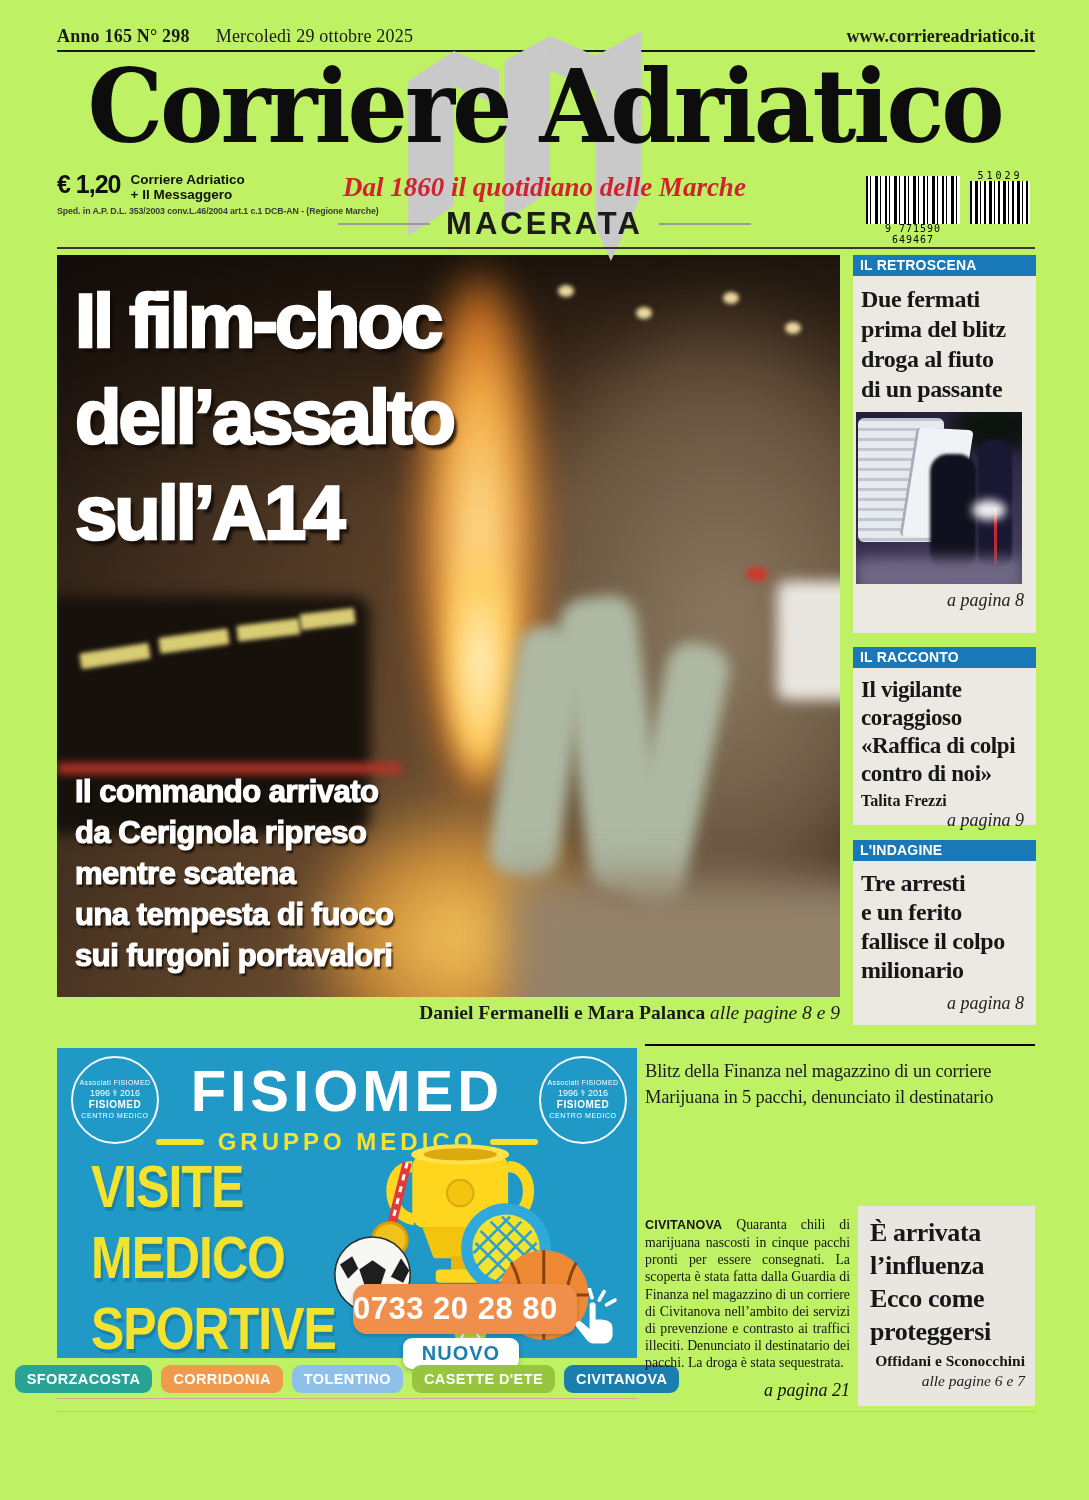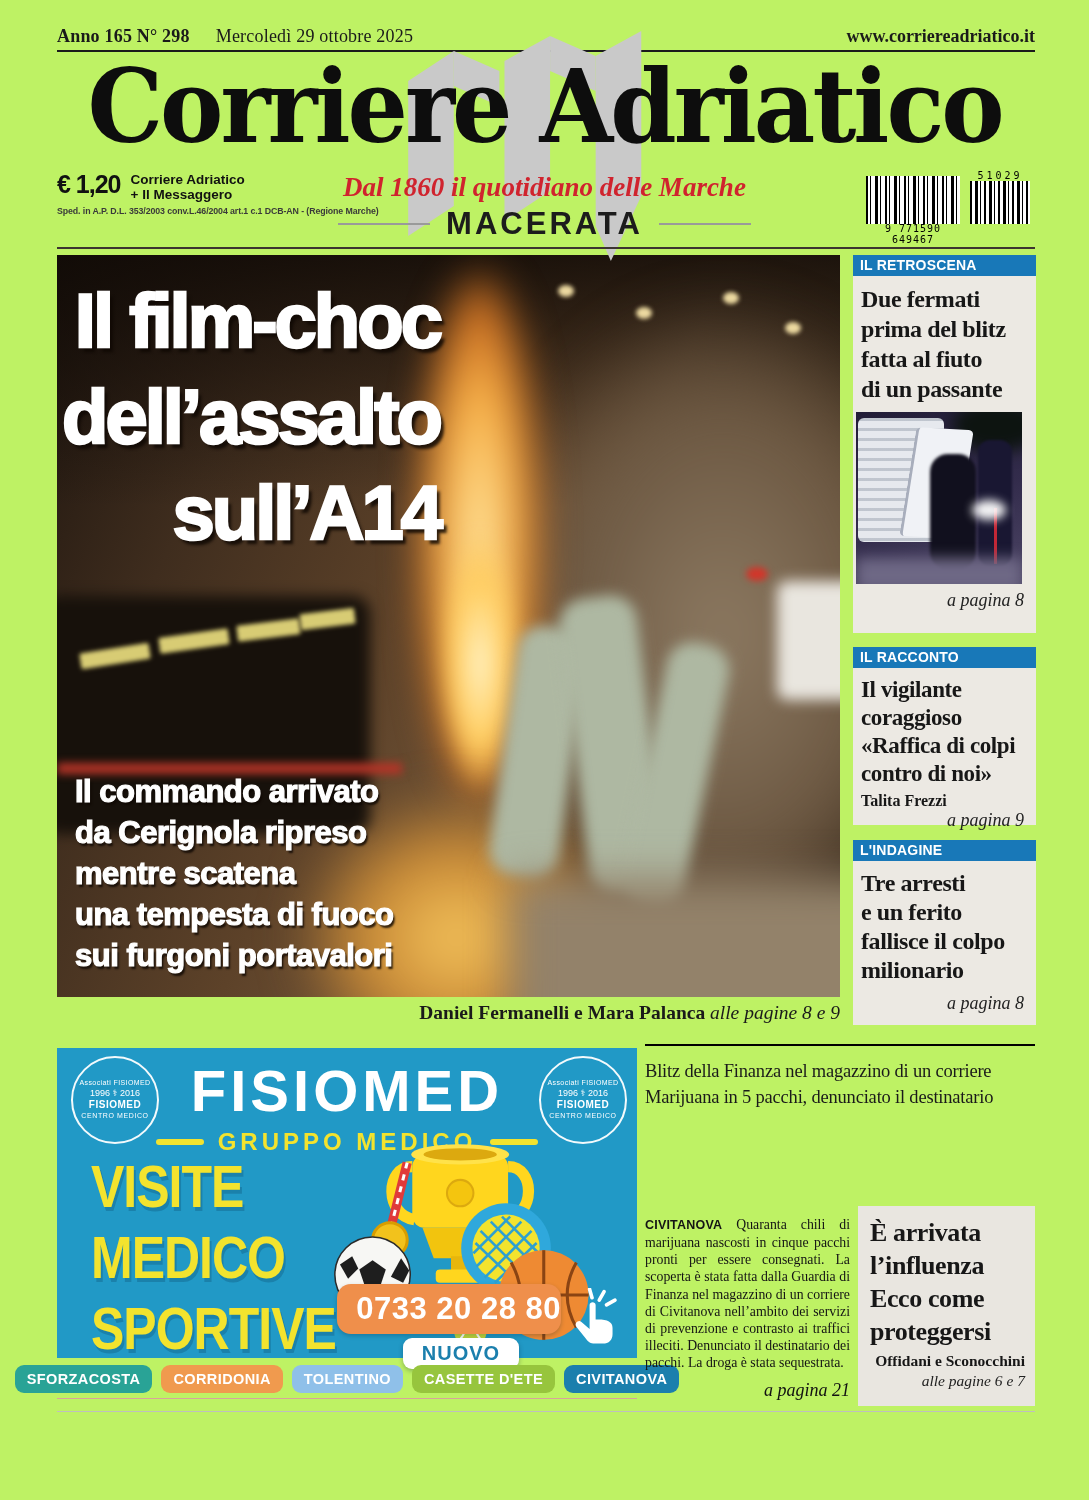--- a/index.html
+++ b/index.html
@@ -54,23 +54,23 @@
   .lp-glow-bl{left:30%;top:72%;width:42%;height:40%;border-radius:50%;
             background:radial-gradient(ellipse at center,#f7c75e 0%,#c98a36 40%,rgba(120,70,25,0) 70%);filter:blur(24px);}
   .lp-car{left:-2%;top:46%;width:42%;height:32%;border-radius:18px;background:#17110b;filter:blur(7px);}
   .lp-slat{height:16px;background:#d8cc74;filter:blur(2px);border-radius:2px;}
   .lp-red{left:0;top:68.5%;width:44%;height:11px;background:#b43427;filter:blur(4px);}
   .lp-fig{background:#aeb8a2;filter:blur(7px);border-radius:26px;}
   .lp-road{left:58%;top:84%;width:50%;height:26%;background:#93826a;filter:blur(20px);}
   .lp-whitecar{left:92%;top:44%;width:12%;height:16%;border-radius:10px;background:#e9e6df;filter:blur(7px);}
   .lp-reddot{left:88%;top:42%;width:22px;height:14px;border-radius:50%;background:#d1362a;filter:blur(3px);}
   .lp-bokeh{width:16px;height:12px;border-radius:50%;background:#ecd9a0;filter:blur(2px);}
-  .lead-hl{position:absolute;left:5px;top:18px;z-index:5;font-family:"Liberation Sans", sans-serif;
+  .lead-hl{position:absolute;left:18px;top:18px;z-index:5;font-family:"Liberation Sans", sans-serif;
            font-weight:700;font-size:76px;line-height:96px;color:#fff;letter-spacing:-3px;
-           -webkit-text-stroke:2.5px #fff;text-shadow:4px 5px 3px rgba(15,8,4,.85);text-align:right;}
+           -webkit-text-stroke:2.5px #fff;text-shadow:4px 5px 3px rgba(15,8,4,.85);}
   .lead-deck{position:absolute;left:18px;top:516px;z-index:5;font-family:"Liberation Sans", sans-serif;
            font-weight:700;font-size:31px;line-height:41px;color:#fff;letter-spacing:-0.5px;
            -webkit-text-stroke:1.2px #fff;text-shadow:2px 3px 2px rgba(15,8,4,.85);}
   .lead-byline{position:absolute;right:249px;top:1002px;font-size:19.5px;color:#1a1a1a;}
   .lead-byline .names{font-weight:700;}
   .lead-byline .pgs{font-style:italic;}
 
   
   .side-sec{position:absolute;left:853px;width:183px;background:#ece9e3;}
   .side-label{height:21px;line-height:21px;background:#1878b8;color:#fff;
@@ -107,22 +107,22 @@
             color:#fff;text-align:center;line-height:1.25;}
   .ad-badge .r1{font-size:7px;letter-spacing:.4px;}
   .ad-badge .r2{font-size:9px;}
   .ad-badge .r3{font-size:10px;font-weight:700;letter-spacing:.5px;}
   .ad-badge .r4{font-size:7px;letter-spacing:.6px;}
   .ad-badge.left{left:14px;} .ad-badge.right{left:482px;}
   .ad-product{position:absolute;left:34px;top:104px;color:#f3e32e;font-weight:700;font-size:50px;
               line-height:60px;letter-spacing:-1px;transform:scaleY(1.18);transform-origin:left top;
               text-shadow:2px 3px 0 rgba(10,70,100,.28);}
   .ad-cluster{position:absolute;left:252px;top:86px;width:282px;height:214px;}
-  .ad-phone{position:absolute;left:280px;top:236px;width:224px;height:50px;border-radius:14px;background:#ef8f4b;
-            color:#fff;font-weight:700;font-size:31px;text-align:right;line-height:50px;letter-spacing:.5px;
+  .ad-phone{position:absolute;left:296px;top:236px;width:224px;height:50px;border-radius:14px;background:#ef8f4b;
+            color:#fff;font-weight:700;font-size:31px;text-align:left;line-height:50px;letter-spacing:.5px;
             box-shadow:0 2px 4px rgba(0,40,60,.25);}
   .ad-hand{position:absolute;left:506px;top:240px;width:58px;height:58px;z-index:6;}
   .ad-new{position:absolute;left:346px;top:290px;width:116px;height:31px;border-radius:9px;background:#fff;
           color:#1b7fad;font-weight:700;font-size:20px;letter-spacing:1px;text-align:center;line-height:31px;
           box-shadow:0 2px 5px rgba(0,30,50,.3);}
   .towns{position:absolute;left:66px;top:1365px;width:562px;display:flex;gap:9px;justify-content:center;
          font-family:"Liberation Sans", sans-serif;}
   .town{height:28px;line-height:28px;border-radius:9px;padding:0 12px;color:#fff;font-weight:700;
         font-size:14.5px;letter-spacing:.4px;white-space:nowrap;}
   .town-0{background:#29a396}.town-1{background:#f09a4e}.town-2{background:#8fc0e9}
@@ -230,21 +230,21 @@
   </div>
   <div class="lead-byline">
     <span class="names">Daniel Fermanelli e Mara Palanca</span><span class="pgs"> alle pagine 8 e 9</span>
   </div>
 
   <div class="side-sec" style="top:255px;height:378px;">
     <div class="side-label">IL RETROSCENA</div>
     <div class="side-hl">
       <div>Due fermati</div>
       <div>prima del blitz</div>
-      <div>fatta al fiuto</div>
+      <div>droga al fiuto</div>
       <div>di un passante</div>
     </div>
     <div class="side-photo">
       <div class="sp sp-foliage"></div>
       <div class="sp sp-van"></div>
       <div class="sp sp-door"></div>
       <div class="sp sp-fig1"></div>
       <div class="sp sp-fig2"></div>
       <div class="sp sp-stripe"></div>
       <div class="sp sp-glare"></div>

